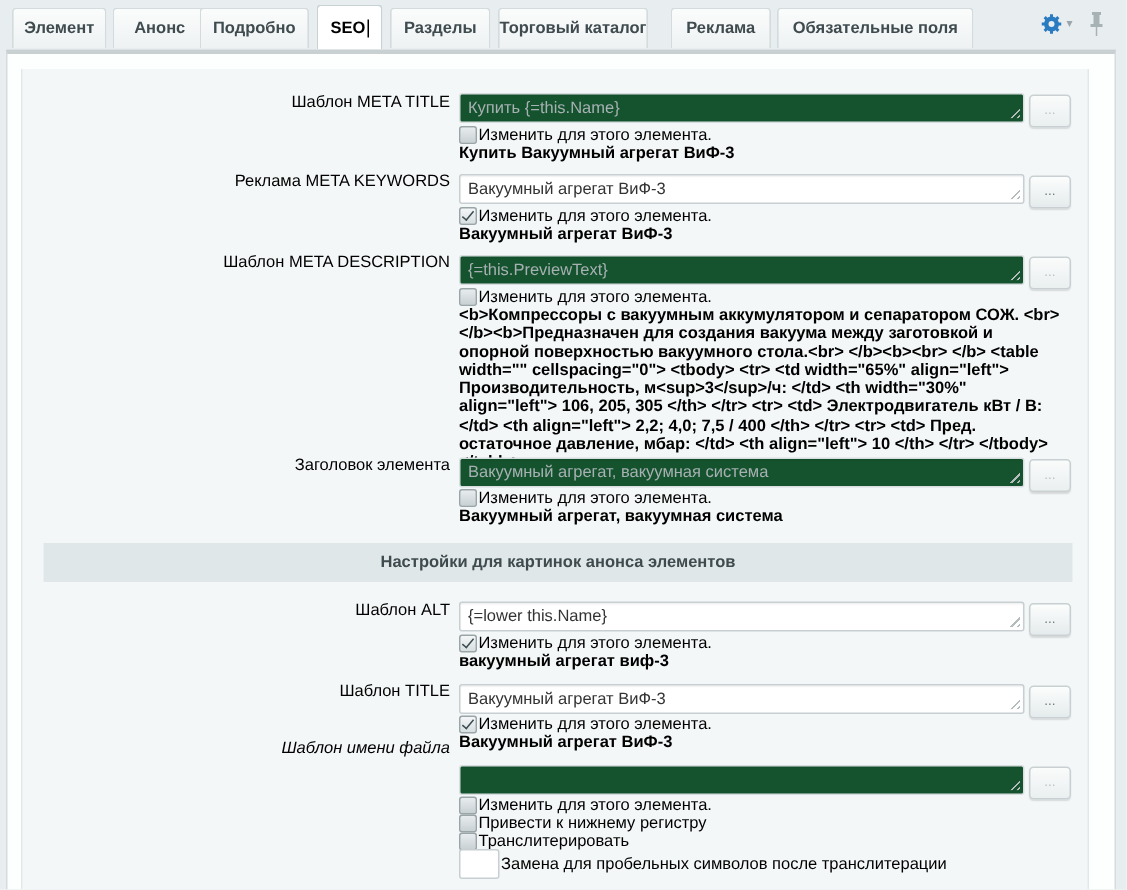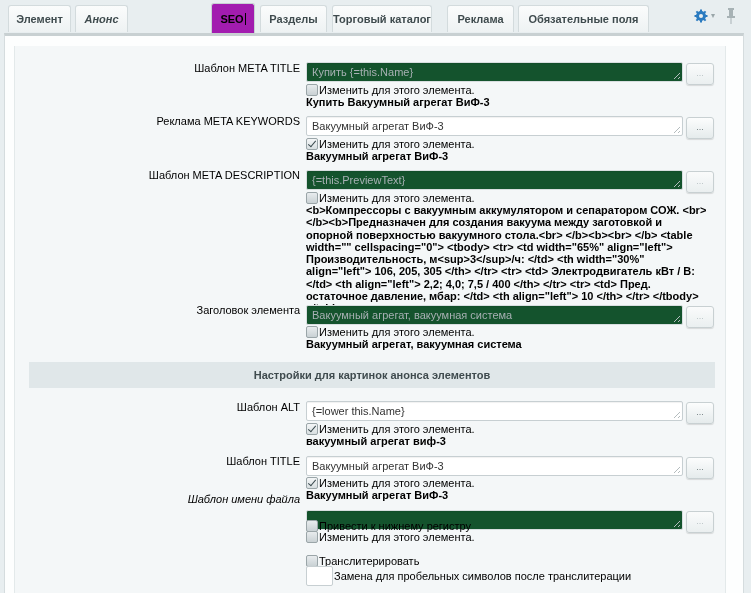--- a/index.html
+++ b/index.html
@@ -19,21 +19,21 @@
     position: absolute; top: 5px; height: 27px;
     background: linear-gradient(#fbfcfc, #eef2f3);
     border: 1px solid #d3dbdd; border-bottom: none;
     border-radius: 3px 3px 0 0;
     font-size: 11px; font-weight: bold; color: #3f4b4e;
     display: flex; align-items: center; justify-content: center;
     cursor: pointer;
   }
   .tab.active {
     top: 3px; height: 30px;
-    background: #a21caf;
+    background: #ffffff;
     border-color: #c8d1d3;
     color: #000;
   }
   .tab.active .caret { display: inline-block; width: 1px; height: 12px; background: #000; margin-left: 1px; }
   .tool-gear {
     position: absolute; left: 694px; top: 9px; width: 14px; height: 14px;
     cursor: pointer;
   }
   .tool-arrow { position: absolute; left: 711px; top: 11px; color: #9aa6a9; font-size: 8px; }
   .tool-pin { position: absolute; left: 726px; top: 7px; width: 10px; height: 18px; cursor: pointer; }
@@ -115,22 +115,25 @@
     background: #e8eef0;
   }
 </style>
 </head>
 <body>
 
 <div class="tabs">
   <div class="tab" style="left:8px;width:63px;">
       <span>Элемент</span>
     </div>
-  <div class="tab" style="left:75px;width:53px;font-style:italic;">
+  <div class="tab" style="left:75px;width:63px;">
       <span>Анонс</span>
+    </div>
+  <div class="tab" style="left:133px;width:73px;">
+      <span>Подробно</span>
     </div>
   <div class="tab active" style="left:211px;width:44px;">
       <span>SEO</span>
       <span class="caret"></span>
     </div>
   <div class="tab" style="left:260px;width:67px;">
       <span>Разделы</span>
     </div>
   <div class="tab" style="left:332px;width:100px;">
       <span>Торговый каталог</span>
@@ -250,21 +253,21 @@
 <div class="label" style="top:493px;font-style:italic;">Шаблон имени файла</div>
 <div class="field disabled" style="top:510px;">
   <span></span>
   <span class="grip"></span>
 </div>
 <div class="dots-btn disabled" style="top:511px;">...</div>
 <div class="cb-row" style="top:530px;">
   <span class="cb"></span>
   <span>Изменить для этого элемента.</span>
 </div>
-<div class="cb-row" style="top:519px;">
+<div class="cb-row" style="top:542px;">
   <span class="cb"></span>
   <span>Привести к нижнему регистру</span>
 </div>
 <div class="cb-row" style="top:554px;">
   <span class="cb"></span>
   <span>Транслитерировать</span>
 </div>
 <input class="small-input" type="text" value="" style="">
 <div class="small-label">Замена для пробельных символов после транслитерации</div>
 

